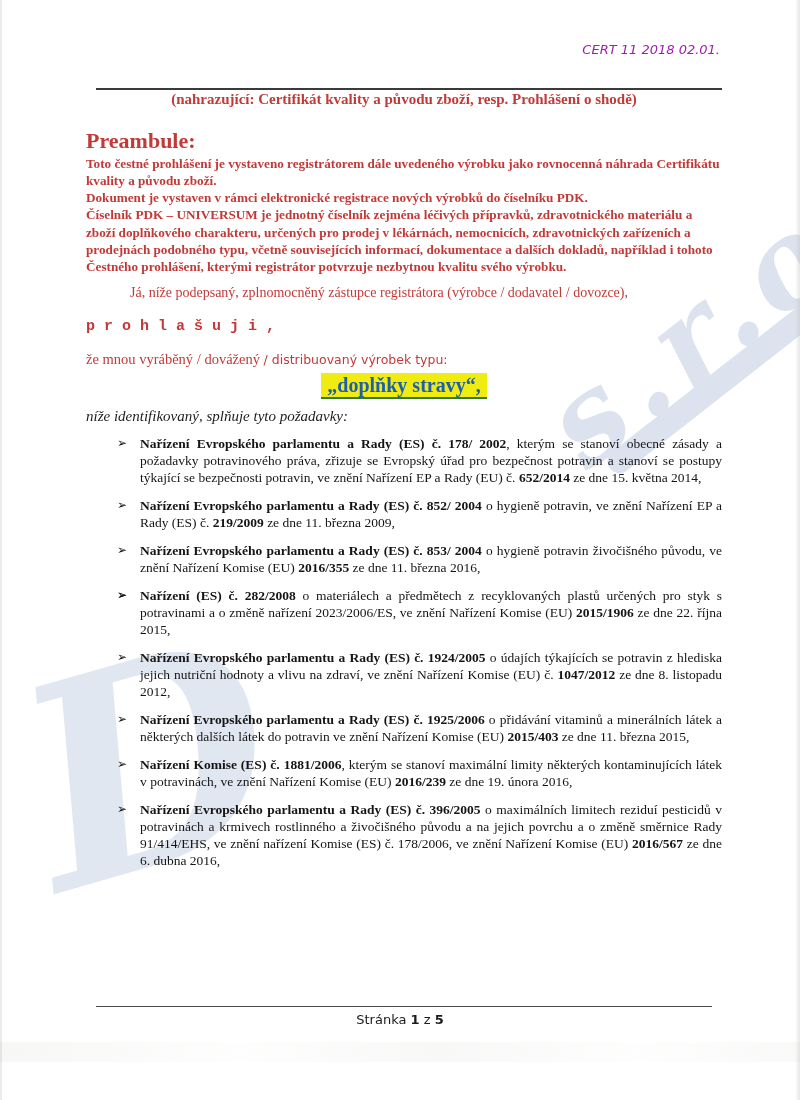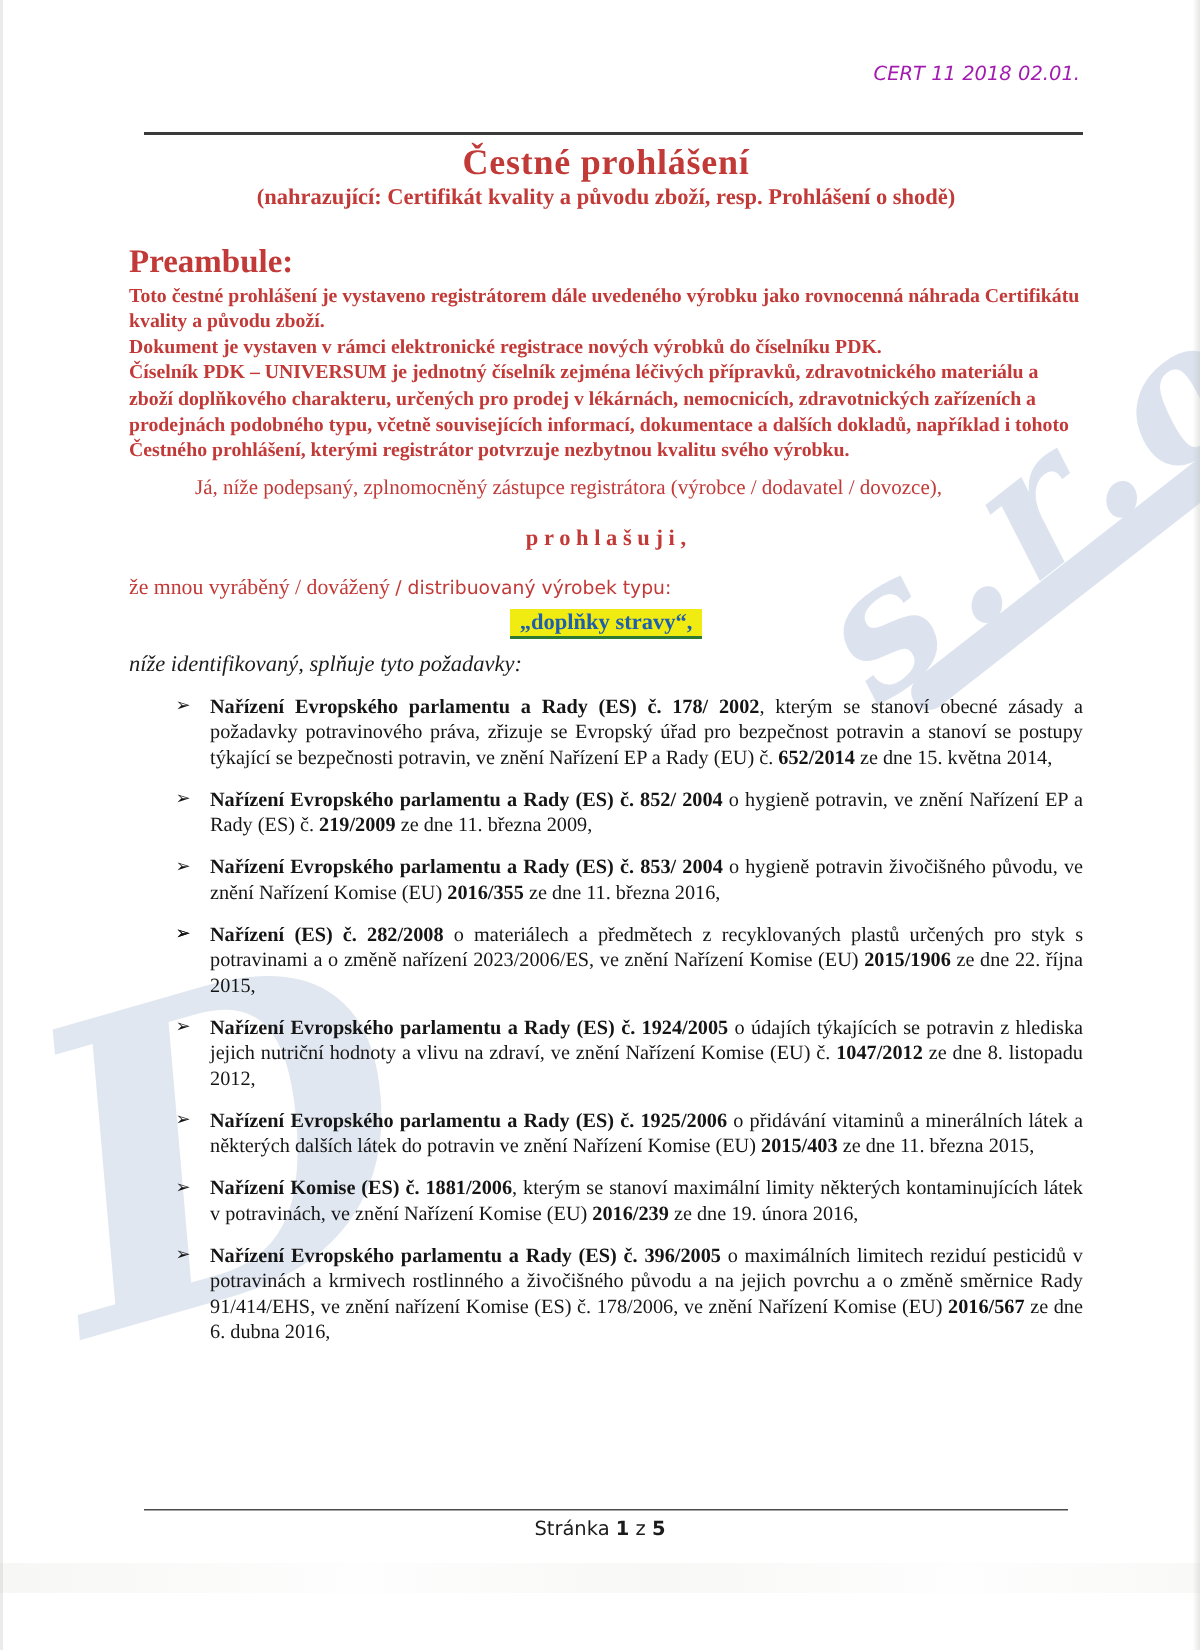--- a/index.html
+++ b/index.html
@@ -42,30 +42,30 @@
   .subtitle{
     margin:1px 0 0 0;text-align:center;
     font-size:15px;font-weight:bold;color:var(--red,#c23a38);
   }
 
   .preamble{margin-top:20px;}
   .preamble h3{margin:0 0 1px 0;font-size:22px;font-weight:bold;color:var(--red,#c23a38);}
   .preamble p{margin:0;font-size:13.2px;line-height:1.3;font-weight:bold;color:var(--red,#c23a38);}
 
   .intro{margin:10px 0 0 44px;font-size:14px;color:var(--red,#c23a38);}
-  .verb{margin:17px 0 0 0;text-align:center;font-size:15px;font-weight:bold;color:var(--red,#c23a38);}
+  .verb{margin:17px 0 0 0;text-align:left;font-size:15px;font-weight:bold;color:var(--red,#c23a38);font-family:Liberation Mono, monospace;}
   .lead{margin:15px 0 0 0;color:var(--red,#c23a38);}
   .lead .lead-main{font-size:14.5px;}
   .lead .lead-sub{font:12.5px "DejaVu Sans",sans-serif;}
   .product-line{margin:5px 0 0 0;text-align:center;}
   .highlight{
     display:inline-block;
     background:var(--highlight,#f0ec12);
     color:var(--blue,#1d5fae);
-    font-size:15px;font-weight:bold;
+    font-size:20px;font-weight:bold;
     padding:1px 6px 0 6px;
     border-bottom:2.5px solid var(--underline_green,#2f7a33);
   }
   .req-intro{margin:9px 0 0 0;font-size:15px;color:#1d1d1d;font-style:italic;}
 
   ul.regulations{list-style:none;margin:10px 0 0 0;padding:0;}
   ul.regulations li{
     position:relative;
     margin:0 0 11px 0;
     padding-left:54px;
@@ -94,21 +94,20 @@
     <span class="wm-initial">D</span>
   </div>
   <div class="noise-band"></div>
   <div class="edge-left"></div>
   <div class="edge-right"></div>
 
   <div class="content">
     <div class="doc-ref">CERT 11 2018 02.01.</div>
     <hr class="header-rule">
 
-    <h1 class="title">Čestné prohlášení</h1>
     <div class="subtitle">(nahrazující: Certifikát kvality a původu zboží, resp. Prohlášení o shodě)</div>
 
     <section class="preamble">
       <h3>Preambule:</h3>
       <div>
 
           <p>Toto čestné prohlášení je vystaveno registrátorem dále uvedeného výrobku jako rovnocenná náhrada Certifikátu kvality a původu zboží.</p>
 
           <p>Dokument je vystaven v rámci elektronické registrace nových výrobků do číselníku PDK.</p>
 

